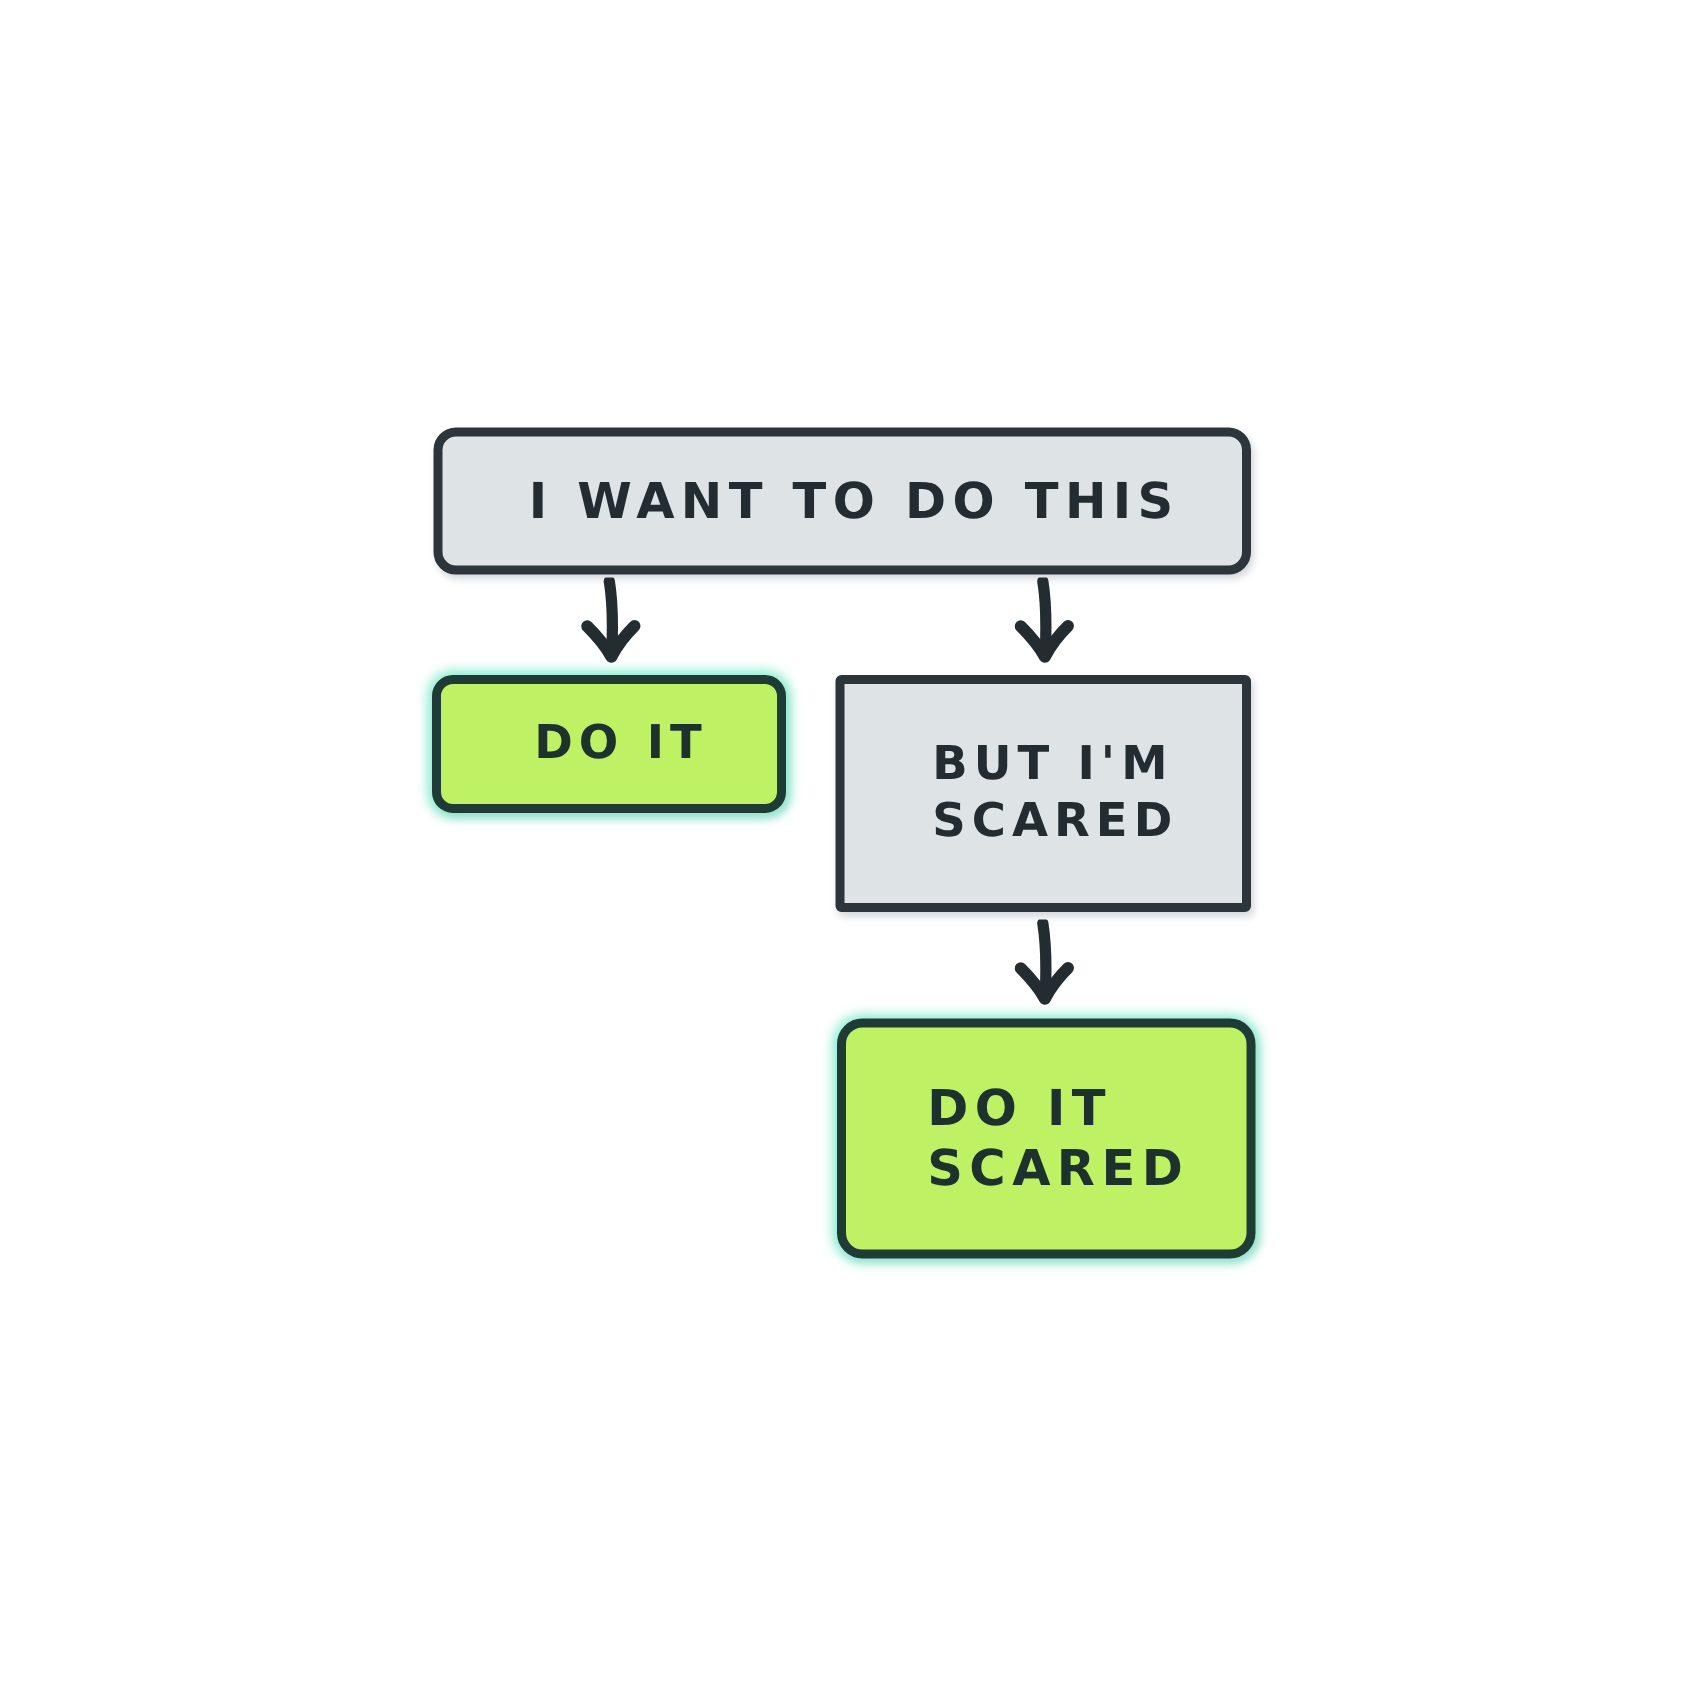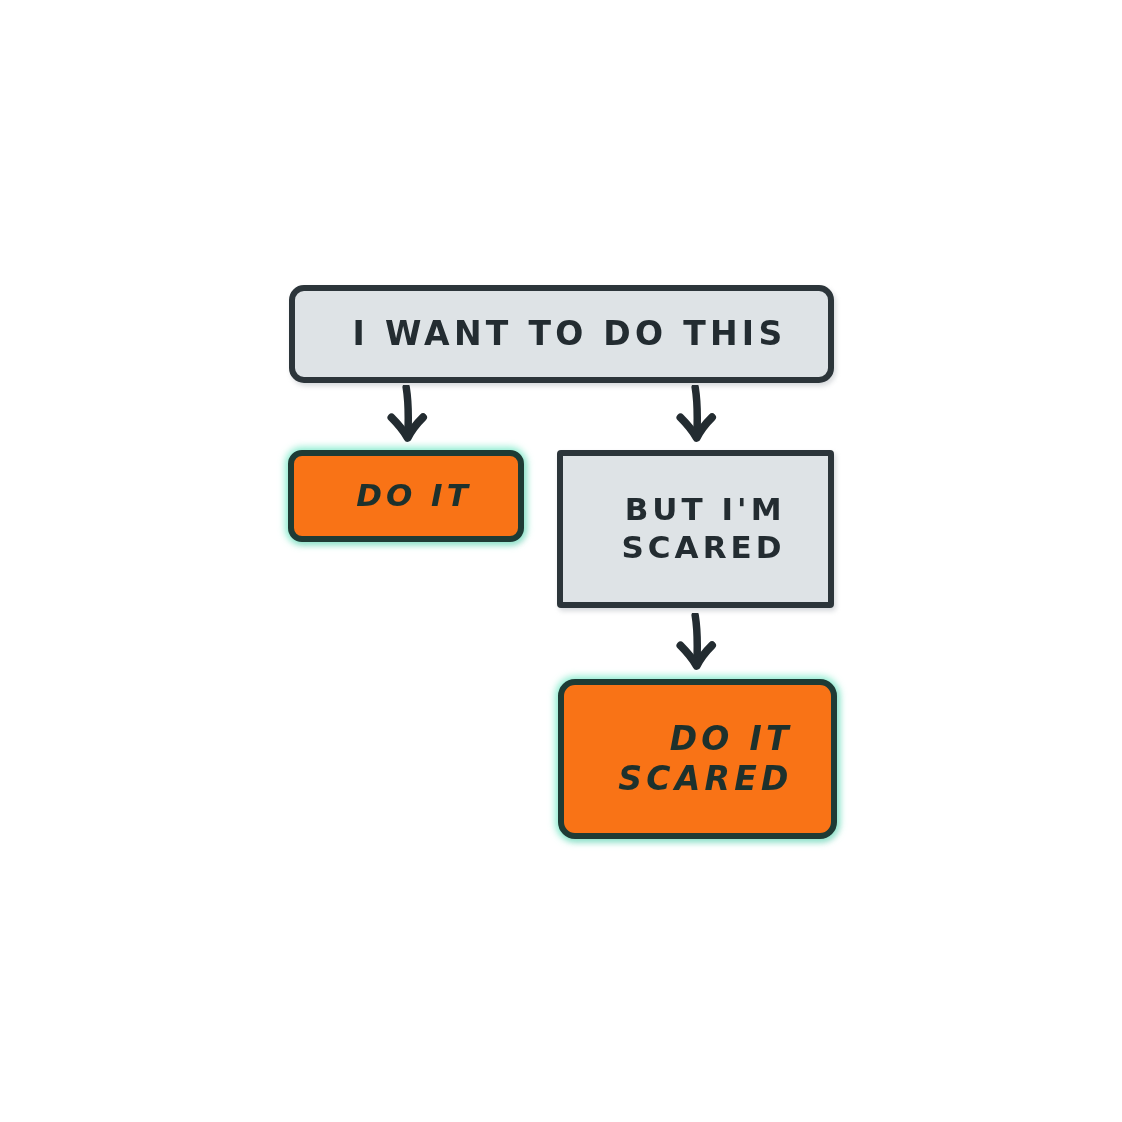--- a/index.html
+++ b/index.html
@@ -21,21 +21,21 @@
     background: #ffffff;
   }
 
   
   .node {
     position: absolute;
     box-sizing: border-box;
     display: flex;
     align-items: center;
     justify-content: center;
-    text-align: right;
+    text-align: left;
     border-style: solid;
     border-width: 6px;
     border-radius: 16px;
     letter-spacing: 0.13em;
     font-weight: 700;
     line-height: 1.22;
     white-space: pre-line;
     user-select: none;
     padding-left: 16px;
   }
@@ -43,26 +43,25 @@
   
   .node.neutral {
     background: #dee3e6;
     border-color: #2c353a;
     color: #232c31;
     box-shadow: 2px 3px 5px rgba(130,140,148,0.33);
   }
 
   
   .node.accent {
-    background: #f97316;
+    background: #bef264;
     border-color: #1e3b35;
     color: #1d312d;
     box-shadow: 0 0 7px 3px rgba(110,232,196,0.75),
                 2px 3px 5px rgba(120,150,145,0.30);
-    font-style: italic;
   }
 
   
   #node-want {
     left: 289px;  top: 285px;
     width: 545px; height: 98px;
     font-size: 33px;
     border-radius: 15px;
   }
   #node-doit {

